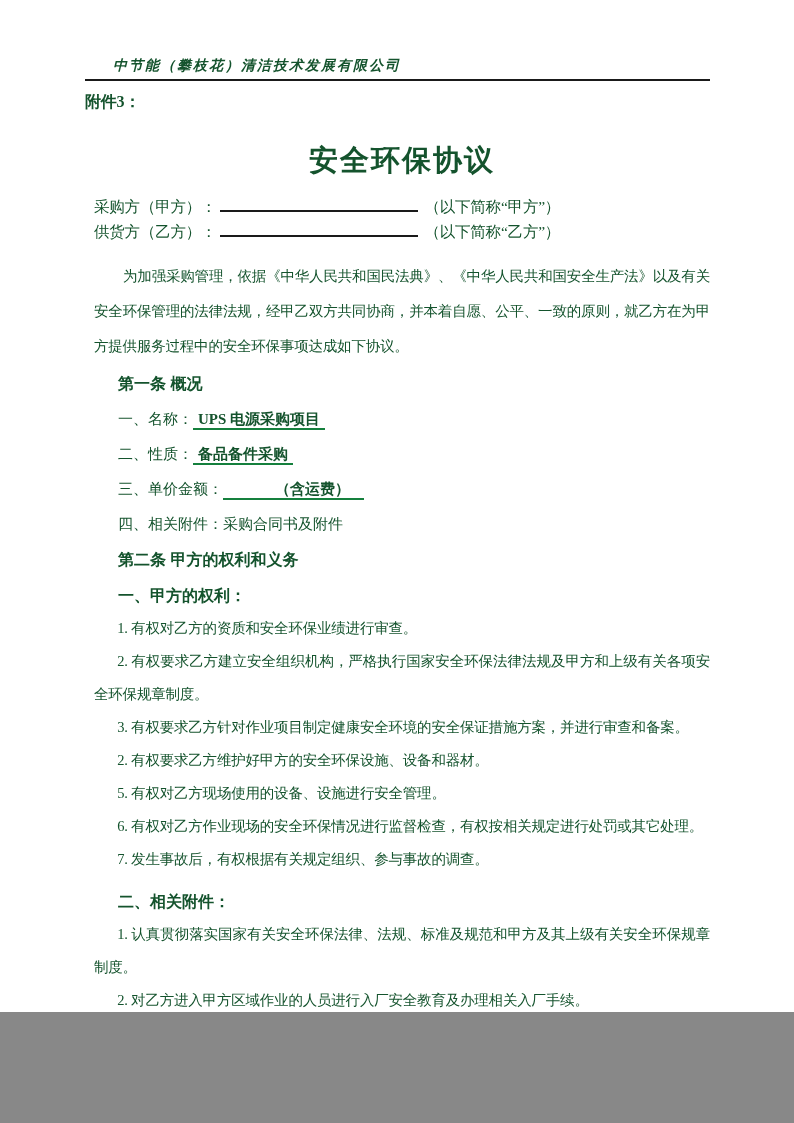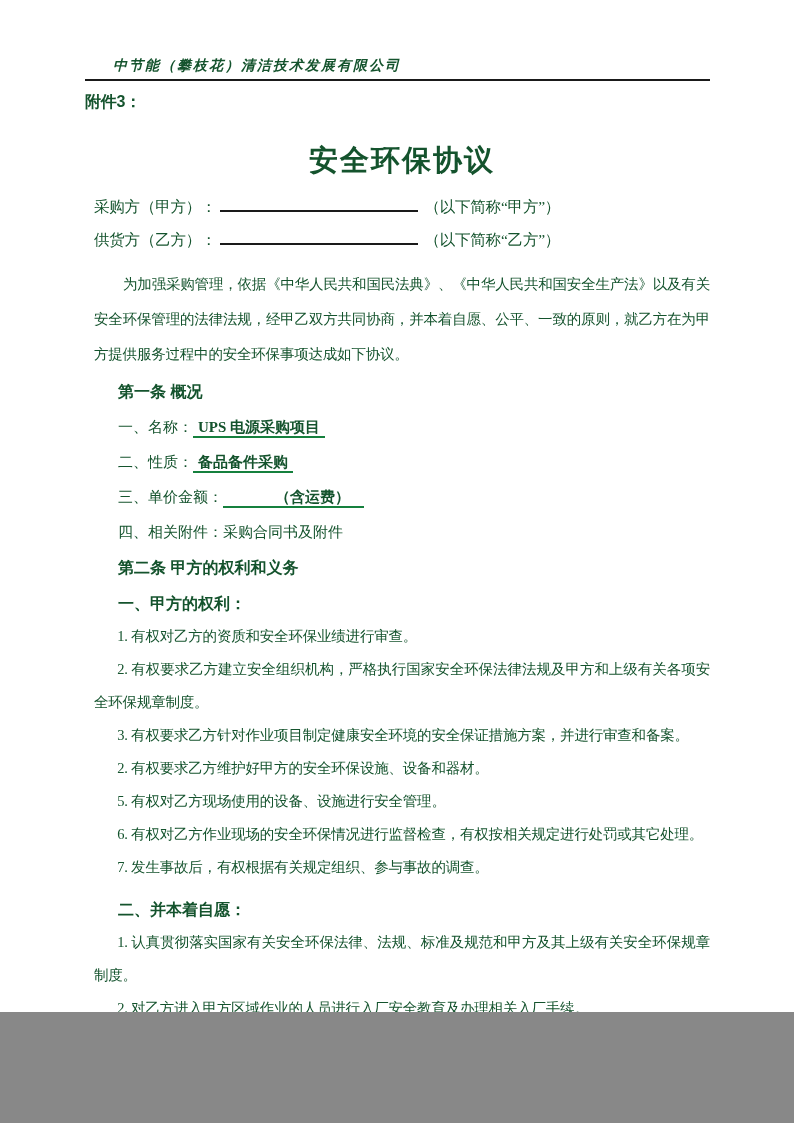--- a/index.html
+++ b/index.html
@@ -23,31 +23,31 @@
     font-size:14px; font-weight:bold; font-style:italic;
     letter-spacing:2px;
   }
   
   .content {
     position:absolute; top:92px; left:94px; width:616px;
     font-size:14.5px; letter-spacing:-0.2px; line-height:20px;
   }
   .attachment {
     margin-left:-9px;
-    font-family:Liberation Sans, sans-serif;
+    font-family:Liberation Serif, serif;
     font-weight:bold; font-size:16px;
   }
   .title {
     margin-top:38px;
     text-align:center;
     font-size:29px; font-weight:bold; letter-spacing:2px;
     font-family:"Liberation Sans","DejaVu Sans",sans-serif;
   }
   .party { margin-top:27px; font-size:15.5px; white-space:nowrap; }
-  .party + .party { margin-top:13px; }
+  .party + .party { margin-top:5px; }
   .blank-line {
     display:inline-block; width:198px; height:15px;
     border-bottom:2px solid #1a1a1a;
     margin:0 6px 0 4px; vertical-align:baseline;
   }
   .preamble {
     margin-top:17px;
     line-height:35px;
     text-align:justify;
     text-indent:2em;
@@ -127,21 +127,21 @@
     <div class="clauses">
       <p class="clause">1. 有权对乙方的资质和安全环保业绩进行审查。</p>
       <p class="clause">2. 有权要求乙方建立安全组织机构，严格执行国家安全环保法律法规及甲方和上级有关各项安全环保规章制度。</p>
       <p class="clause">3. 有权要求乙方针对作业项目制定健康安全环境的安全保证措施方案，并进行审查和备案。</p>
       <p class="clause">2. 有权要求乙方维护好甲方的安全环保设施、设备和器材。</p>
       <p class="clause">5. 有权对乙方现场使用的设备、设施进行安全管理。</p>
       <p class="clause">6. 有权对乙方作业现场的安全环保情况进行监督检查，有权按相关规定进行处罚或其它处理。</p>
       <p class="clause">7. 发生事故后，有权根据有关规定组织、参与事故的调查。</p>
     </div>
 
-    <h3 class="sub-heading">二、并本着自愿：</h3>
+    <h3 class="sub-heading">二、相关附件：</h3>
     <div class="clauses">
       <p class="clause">1. 认真贯彻落实国家有关安全环保法律、法规、标准及规范和甲方及其上级有关安全环保规章制度。</p>
       <p class="clause">2. 对乙方进入甲方区域作业的人员进行入厂安全教育及办理相关入厂手续。</p>
     </div>
 
   </div>
 
   <div class="footer">
     <div class="footer-rule"></div>
     <div class="page-number">13</div>

